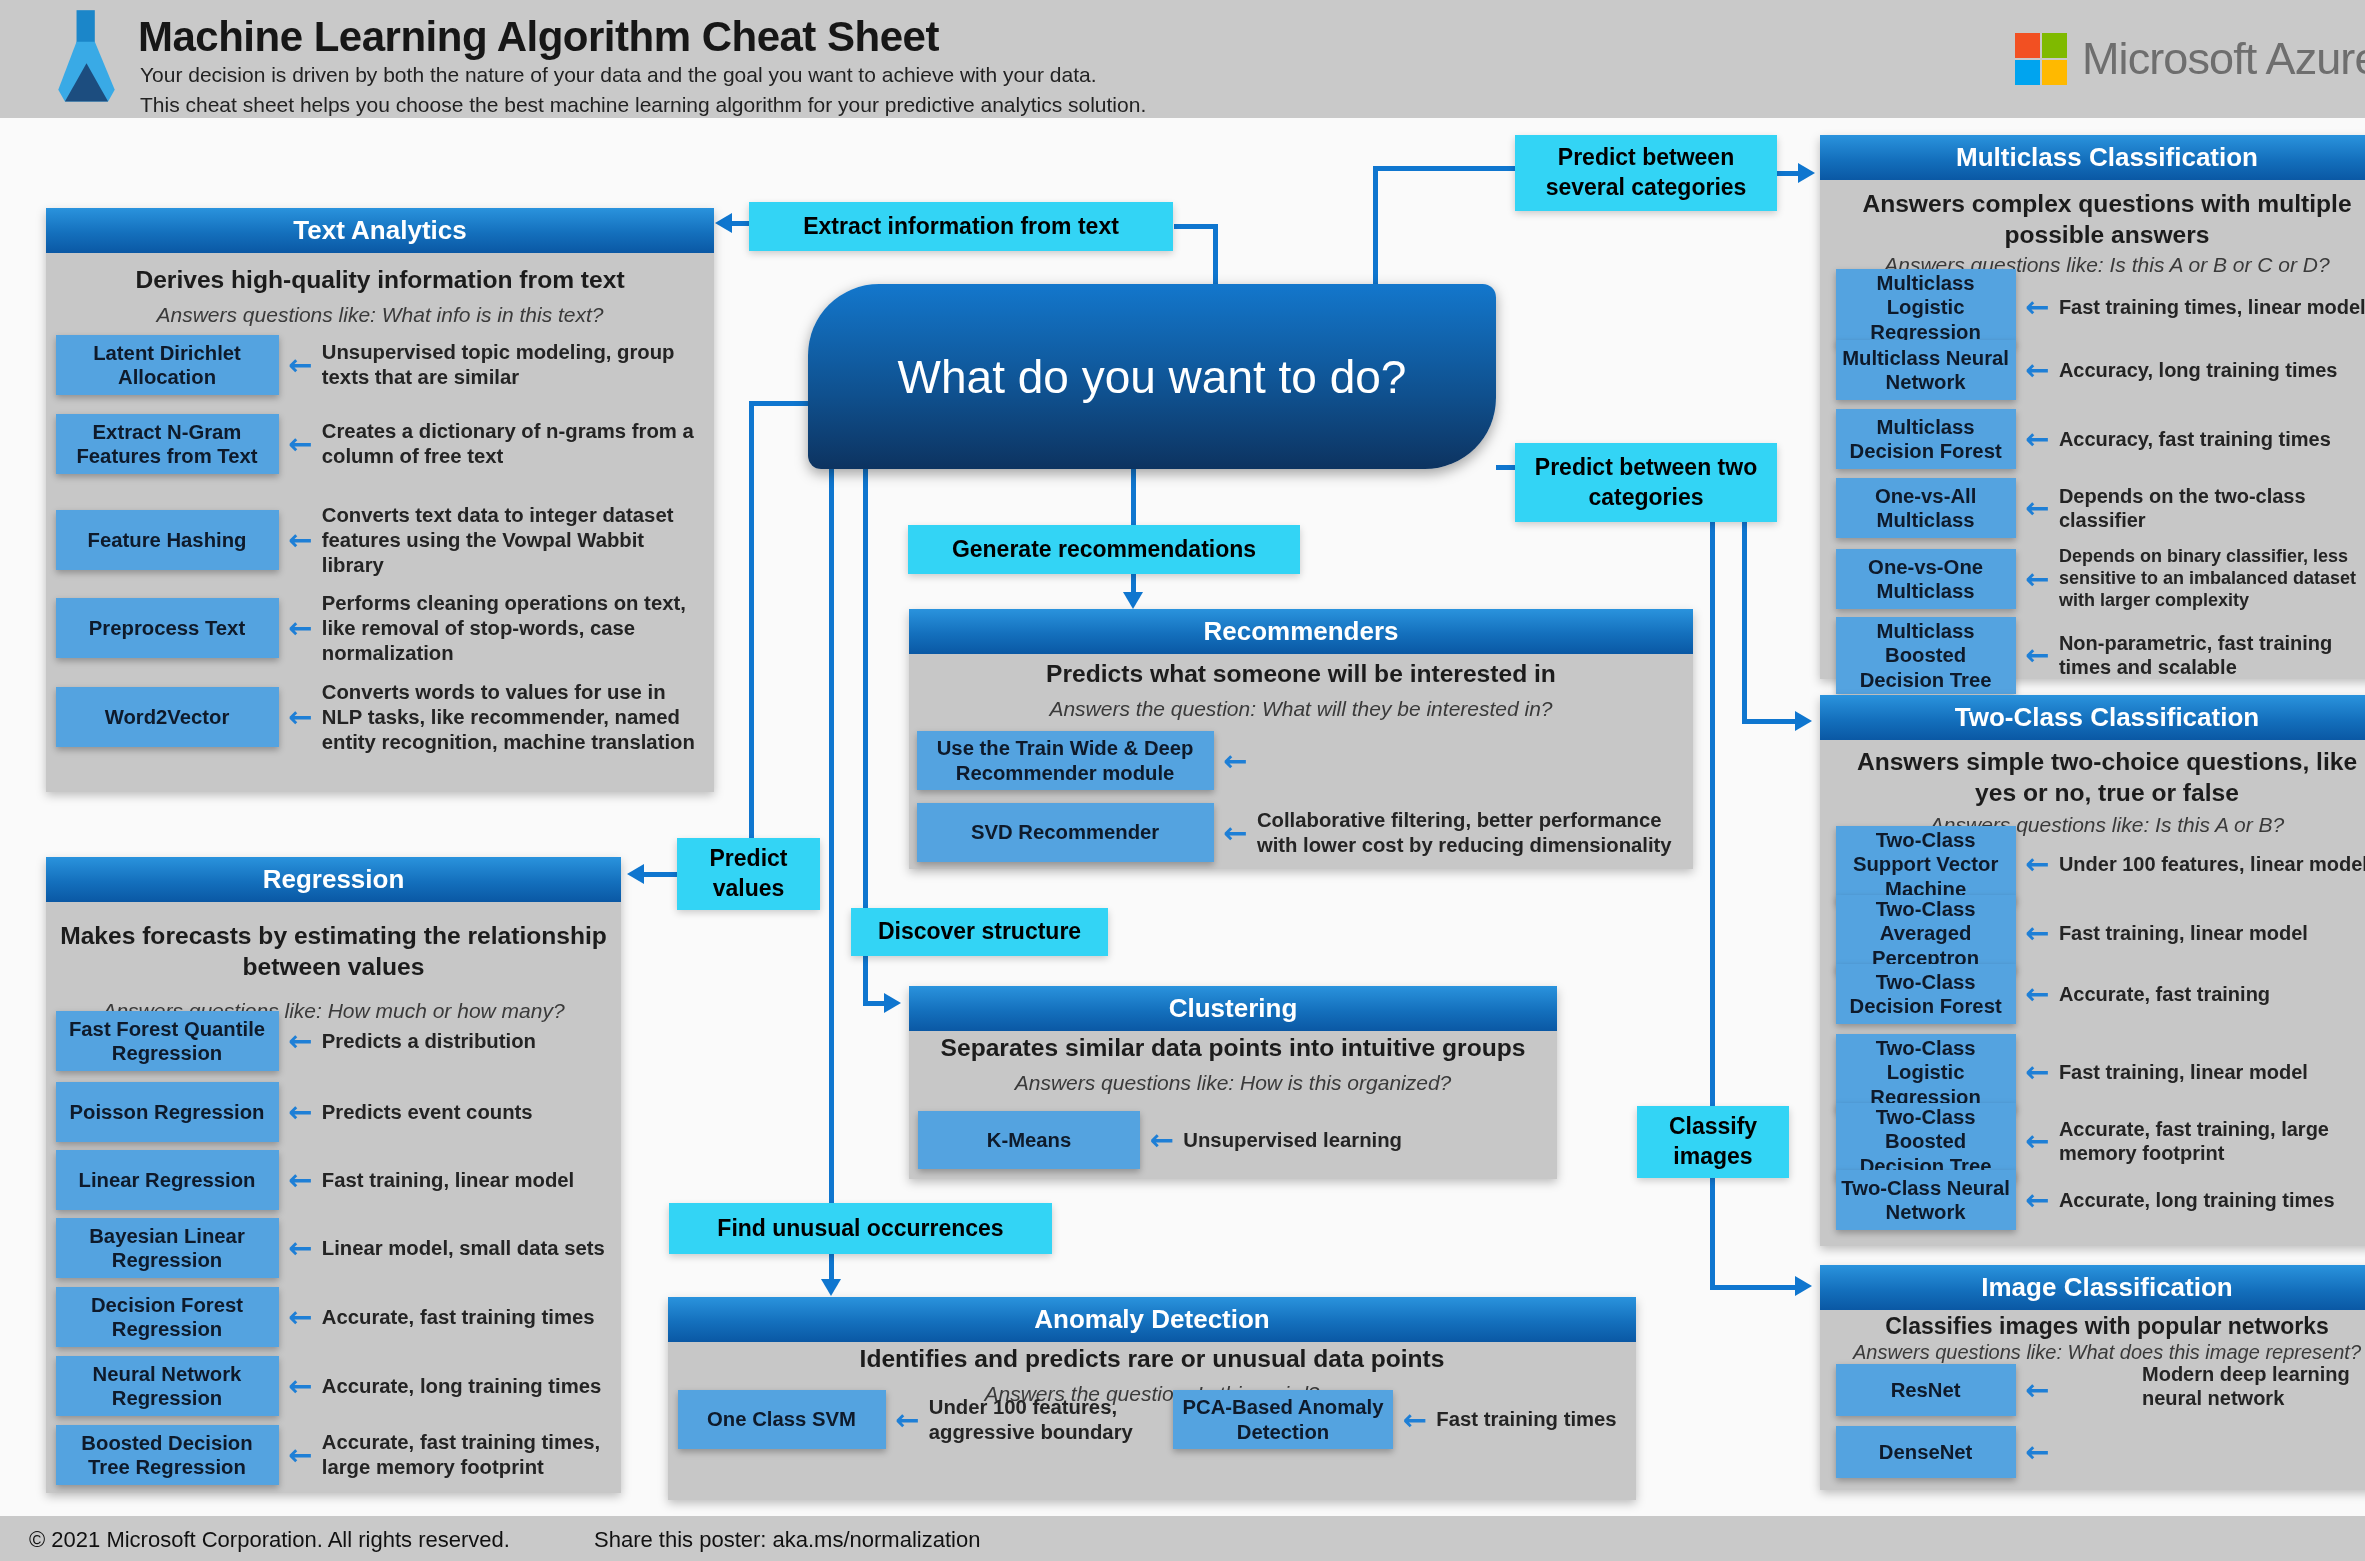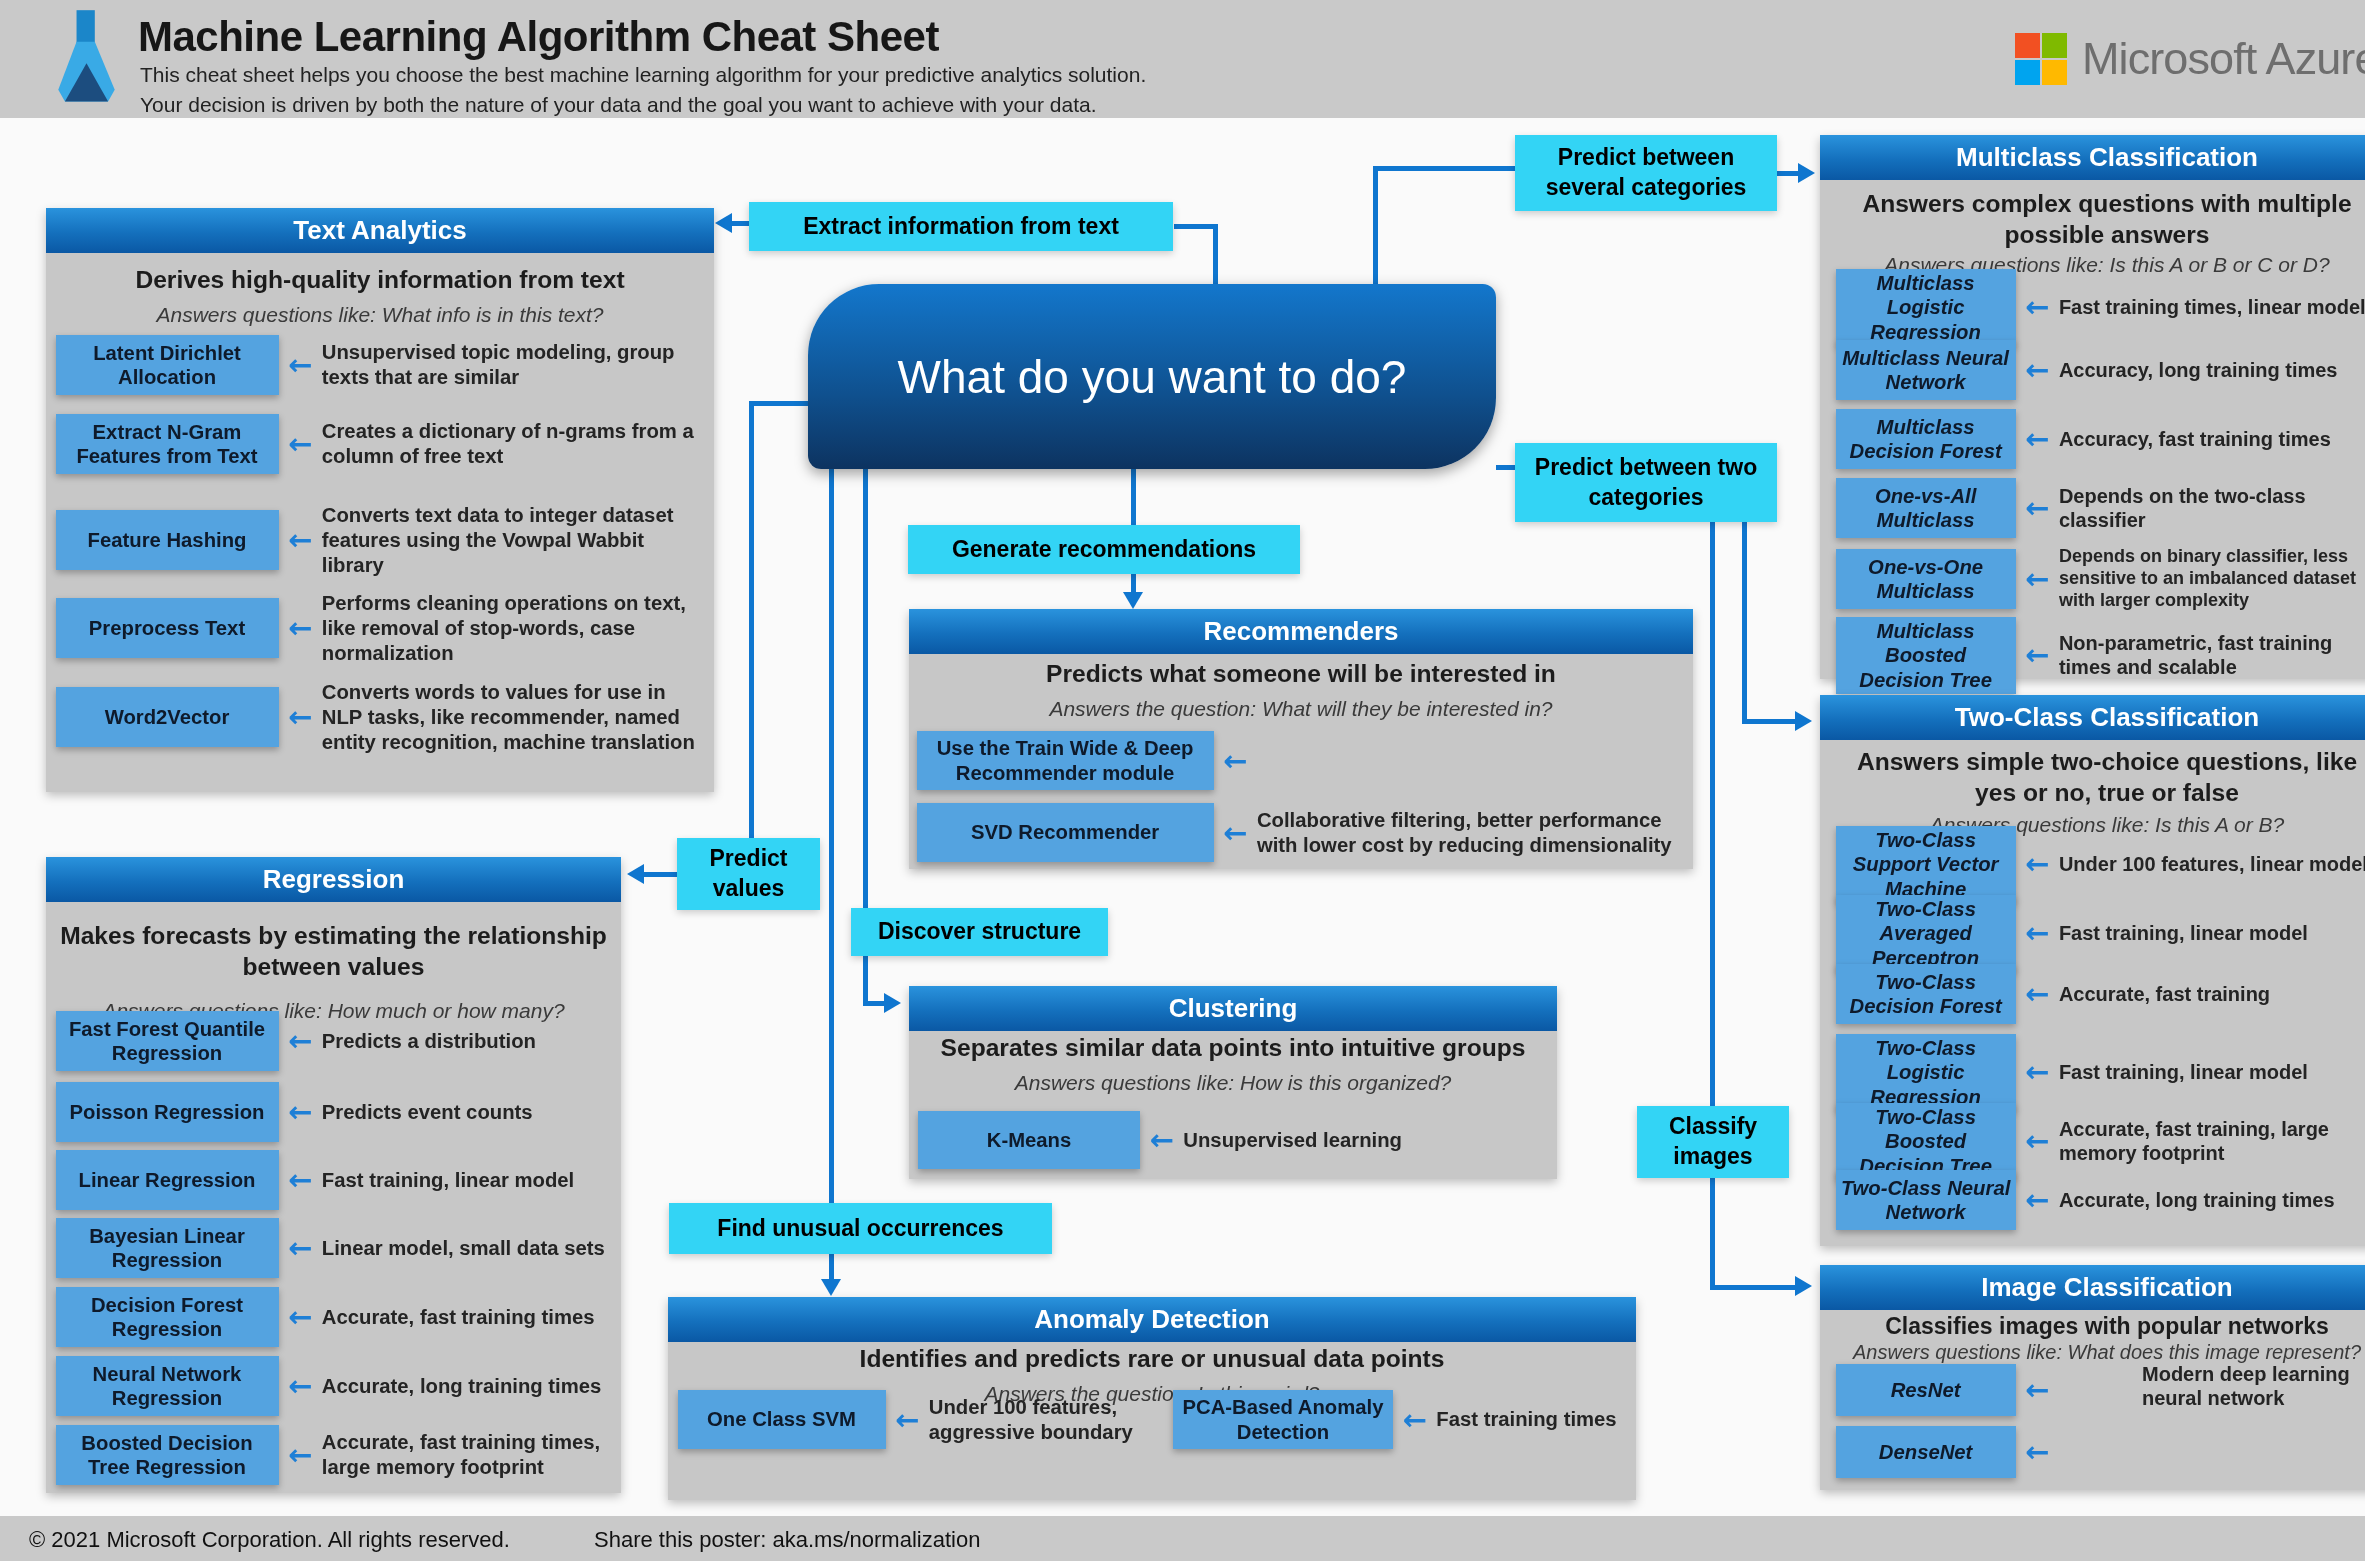--- a/index.html
+++ b/index.html
@@ -48,21 +48,21 @@
 
   .algo-row{position:absolute;display:flex;align-items:center;left:9.5px;right:6.6px;}
   .algo-btn{background:#54a3e0;color:#0e1a2b;font-weight:bold;font-size:20.3px;line-height:1.2;
     display:flex;align-items:center;justify-content:center;text-align:center;flex:none;
     min-height:60px;padding:1.9px 4.7px;box-sizing:border-box;box-shadow:0 2.8px 6.6px rgba(0,0,0,.28);}
   .larr{color:#1e7fd6;font-size:29px;font-weight:bold;font-family:"DejaVu Sans",sans-serif;flex:none;margin:0 9.5px;}
   .algo-note{font-weight:bold;font-size:20.3px;color:#242424;line-height:1.22;}
 
   .p-left .algo-btn{width:223px;}
   .p-right .algo-row{left:15.6px;}
-  .p-right .algo-btn{width:180px;font-style:italic;}
+  .p-right .algo-btn{width:180px;}
   .p-right .algo-note{font-size:20px;}
   #panel-recommenders .algo-btn{width:297px;min-height:59px;}
   #panel-clustering .algo-btn{width:222px;min-height:58px;}
   #panel-anomaly .algo-btn{min-height:59px;}
   #img-note{position:absolute;left:322px;top:97px;width:218px;}
 
   
   .footer-text{position:absolute;font-size:22px;color:#111;z-index:2;top:1527px;}
 </style>
 </head>
@@ -73,22 +73,22 @@
   <div class="band" id="header-band"></div>
   <div class="band" id="footer-band"></div>
 
   <svg id="ml-logo" width="83" height="95" viewBox="0 0 100 114">
     <rect x="38" y="0" width="22" height="40" fill="#1b86c9"></rect>
     <polygon points="38,38 60,38 84,96 76,110 24,110 16,96" fill="#39aae6"></polygon>
     <polygon points="50,64 76,110 24,110" fill="#1c4d7f"></polygon>
   </svg>
   <div id="page-title">Machine Learning Algorithm Cheat Sheet</div>
   <div id="subtitle">
+    <div>Your decision is driven by both the nature of your data and the goal you want to achieve with your data.</div>
     <div>This cheat sheet helps you choose the best machine learning algorithm for your predictive analytics solution.</div>
-    <div>Your decision is driven by both the nature of your data and the goal you want to achieve with your data.</div>
   </div>
   <div id="ms-logo-wrap">
     <div class="ms-grid">
       <div class="ms-sq" style="background:#f25022"></div>
       <div class="ms-sq" style="background:#7fba00"></div>
       <div class="ms-sq" style="background:#00a4ef"></div>
       <div class="ms-sq" style="background:#ffb900"></div>
     </div>
     <div id="ms-brand">Microsoft Azure</div>
   </div>

